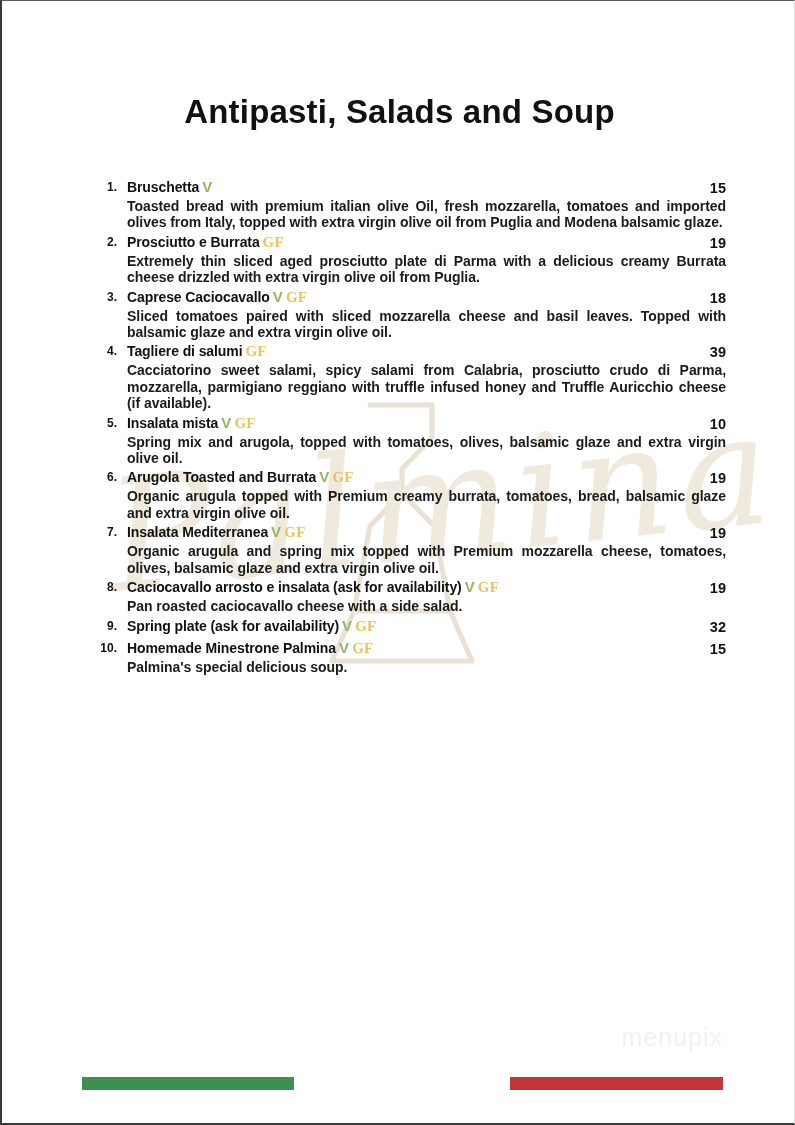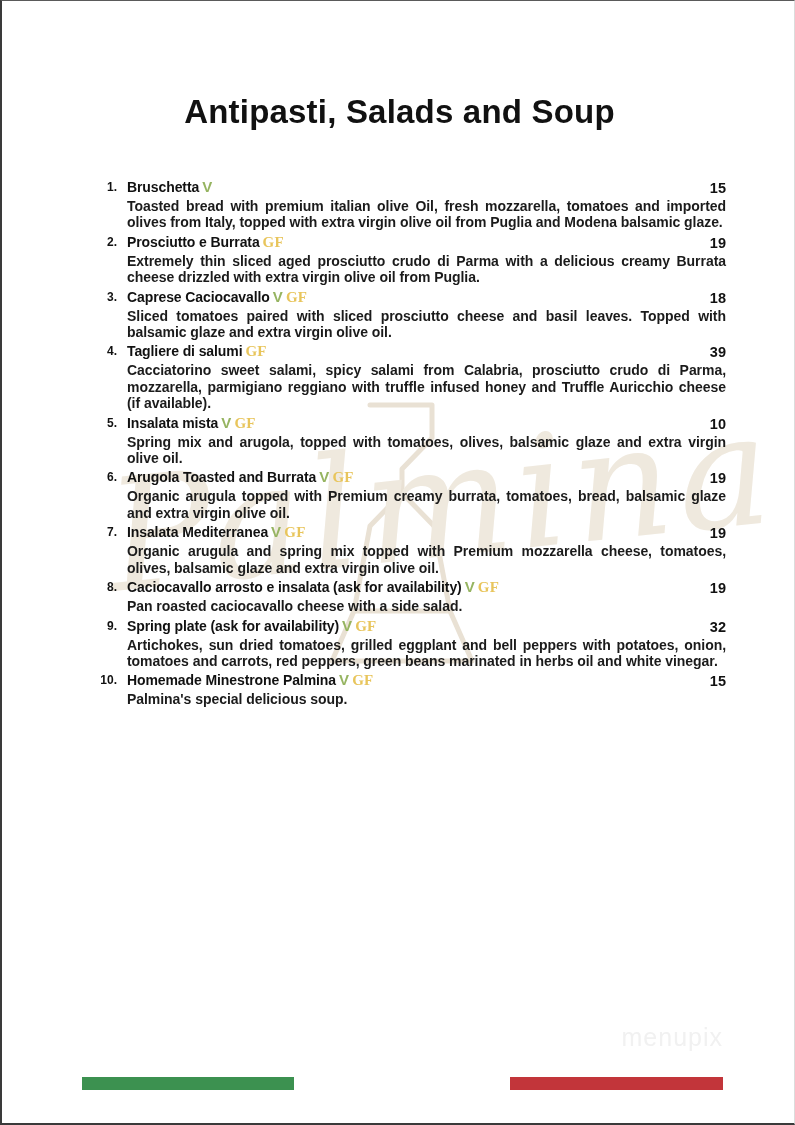--- a/index.html
+++ b/index.html
@@ -179,25 +179,25 @@
 
   <div class="menu-title">Antipasti, Salads and Soup</div>
 
   <div class="items">
       <div class="item">
         <div class="item-head"><span class="item-num">1.</span><span class="item-title">Bruschetta</span><span class="badge badge-v" style="color: rgb(150, 180, 97);">V</span><span class="item-price">15</span></div>
         <div class="item-desc">Toasted bread with premium italian olive Oil, fresh mozzarella, tomatoes and imported olives from Italy, topped with extra virgin olive oil from Puglia and Modena balsamic glaze.</div>
       </div>
       <div class="item">
         <div class="item-head"><span class="item-num">2.</span><span class="item-title">Prosciutto e Burrata</span><span class="badge badge-gf" style="color: rgb(232, 197, 92);">GF</span><span class="item-price">19</span></div>
-        <div class="item-desc">Extremely thin sliced aged prosciutto crudo di Parma with a delicious creamy Burrata cheese drizzled with extra virgin olive oil from Puglia.</div>
+        <div class="item-desc">Extremely thin sliced aged prosciutto plate di Parma with a delicious creamy Burrata cheese drizzled with extra virgin olive oil from Puglia.</div>
       </div>
       <div class="item">
         <div class="item-head"><span class="item-num">3.</span><span class="item-title">Caprese Caciocavallo</span><span class="badge badge-v" style="color: rgb(150, 180, 97);">V</span><span class="badge badge-gf" style="color: rgb(232, 197, 92);">GF</span><span class="item-price">18</span></div>
-        <div class="item-desc">Sliced tomatoes paired with sliced prosciutto cheese and basil leaves. Topped with balsamic glaze and extra virgin olive oil.</div>
+        <div class="item-desc">Sliced tomatoes paired with sliced mozzarella cheese and basil leaves. Topped with balsamic glaze and extra virgin olive oil.</div>
       </div>
       <div class="item">
         <div class="item-head"><span class="item-num">4.</span><span class="item-title">Tagliere di salumi</span><span class="badge badge-gf" style="color: rgb(232, 197, 92);">GF</span><span class="item-price">39</span></div>
         <div class="item-desc">Cacciatorino sweet salami, spicy salami from Calabria, prosciutto crudo di Parma, mozzarella, parmigiano reggiano with truffle infused honey and Truffle Auricchio cheese (if available).</div>
       </div>
       <div class="item">
         <div class="item-head"><span class="item-num">5.</span><span class="item-title">Insalata mista</span><span class="badge badge-v" style="color: rgb(150, 180, 97);">V</span><span class="badge badge-gf" style="color: rgb(232, 197, 92);">GF</span><span class="item-price">10</span></div>
         <div class="item-desc">Spring mix and arugola, topped with tomatoes, olives, balsamic glaze and extra virgin olive oil.</div>
       </div>
       <div class="item">
@@ -207,21 +207,20 @@
       <div class="item">
         <div class="item-head"><span class="item-num">7.</span><span class="item-title">Insalata Mediterranea</span><span class="badge badge-v" style="color: rgb(150, 180, 97);">V</span><span class="badge badge-gf" style="color: rgb(232, 197, 92);">GF</span><span class="item-price">19</span></div>
         <div class="item-desc">Organic arugula and spring mix  topped with Premium mozzarella cheese, tomatoes, olives, balsamic glaze and extra virgin olive oil.</div>
       </div>
       <div class="item">
         <div class="item-head"><span class="item-num">8.</span><span class="item-title">Caciocavallo arrosto e insalata (ask for availability)</span><span class="badge badge-v" style="color: rgb(150, 180, 97);">V</span><span class="badge badge-gf" style="color: rgb(232, 197, 92);">GF</span><span class="item-price">19</span></div>
         <div class="item-desc">Pan roasted caciocavallo cheese with a side salad.</div>
       </div>
       <div class="item">
         <div class="item-head"><span class="item-num">9.</span><span class="item-title">Spring plate (ask for availability)</span><span class="badge badge-v" style="color: rgb(150, 180, 97);">V</span><span class="badge badge-gf" style="color: rgb(232, 197, 92);">GF</span><span class="item-price">32</span></div>
-        <div class="item-desc">Artichokes, sun dried tomatoes, grilled eggplant and bell peppers with potatoes, onion, tomatoes and carrots, red peppers, green beans marinated in herbs oil and white vinegar.</div>
       </div>
       <div class="item">
         <div class="item-head"><span class="item-num">10.</span><span class="item-title">Homemade Minestrone Palmina</span><span class="badge badge-v" style="color: rgb(150, 180, 97);">V</span><span class="badge badge-gf" style="color: rgb(232, 197, 92);">GF</span><span class="item-price">15</span></div>
         <div class="item-desc">Palmina's special delicious soup.</div>
       </div>
     </div>
 
   <div class="menupix">menupix</div>
   <div class="bar bar-green" style="background: rgb(60, 145, 80);"></div>
   <div class="bar bar-red" style="background: rgb(194, 53, 58);"></div>

